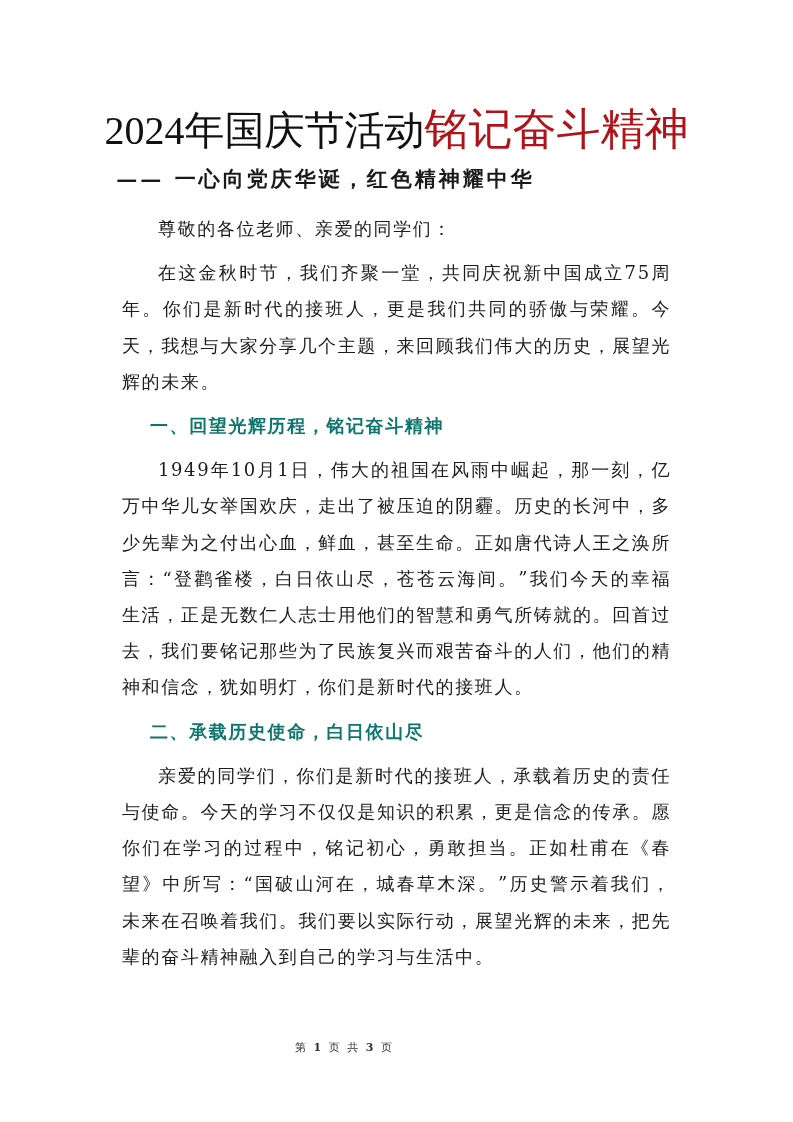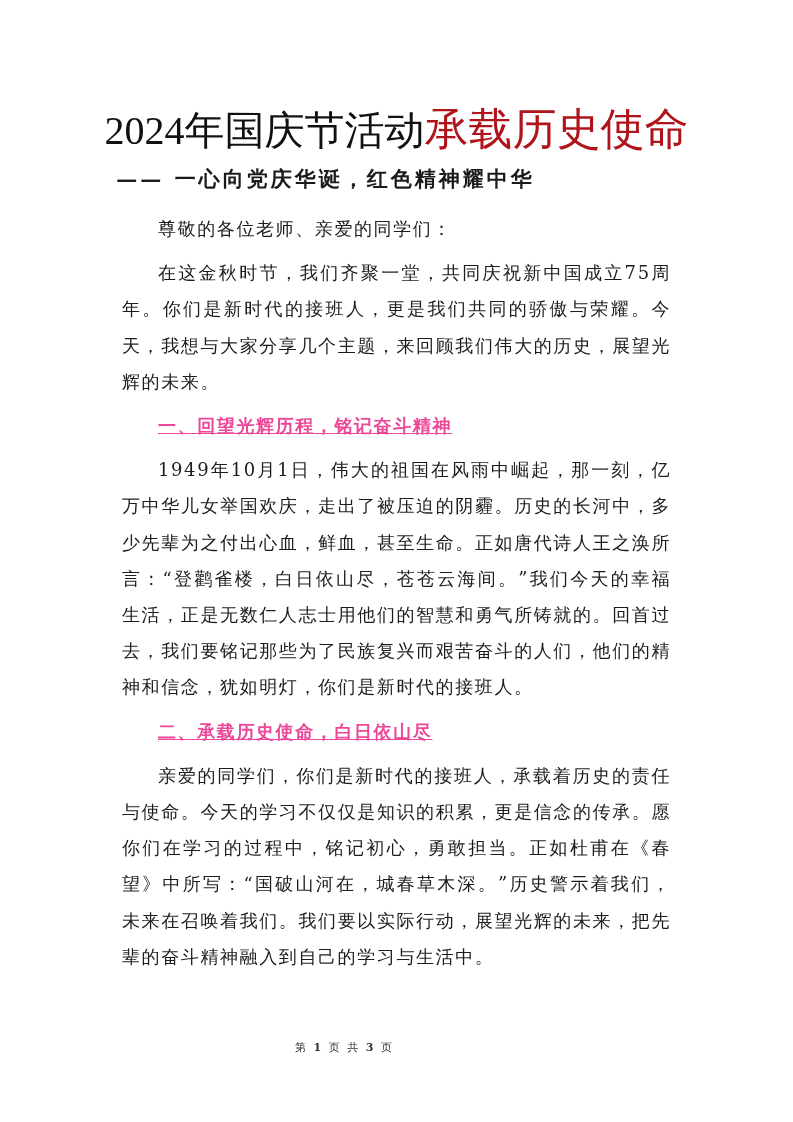--- a/index.html
+++ b/index.html
@@ -59,49 +59,48 @@
       text-align: justify;
       text-align-last: left;
       letter-spacing: 1.6px;
       text-indent: 2em;
       color: #1c1c1c;
     }
     .para.salutation {
       text-indent: 2em;
     }
     .heading {
-      margin: 8px;
+      margin: 0;
       font-size: 18px;
       line-height: 36.2px;
       font-weight: bold;
       text-indent: 2em;
       letter-spacing: 1.6px;
-      color: #ec4899;
-      text-decoration: underline;
+      color: #0f766e;
     }
     .footer {
       position: absolute;
       top: 1040px;
       left: 0;
       width: 689px;
       text-align: center;
       font-size: 11px;
       line-height: 16px;
       color: #333333;
       letter-spacing: 2px;
     }
     .footer b { font-weight: bold; }
   </style>
 </head>
 <body>
 
 <div class="page">
 
   <div class="title">
-    <span class="t-black">2024年国庆节活动</span><span class="t-red">承载历史使命</span>
+    <span class="t-black">2024年国庆节活动</span><span class="t-red">铭记奋斗精神</span>
   </div>
 
   <div class="subtitle">—— 一心向党庆华诞，红色精神耀中华</div>
 
   <div class="body">
     <p class="para salutation">尊敬的各位老师、亲爱的同学们：</p>
     <p class="para">在这金秋时节，我们齐聚一堂，共同庆祝新中国成立75周年。你们是新时代的接班人，更是我们共同的骄傲与荣耀。今天，我想与大家分享几个主题，来回顾我们伟大的历史，展望光辉的未来。</p>
 
     <p class="heading">一、回望光辉历程，铭记奋斗精神</p>
     <p class="para">1949年10月1日，伟大的祖国在风雨中崛起，那一刻，亿万中华儿女举国欢庆，走出了被压迫的阴霾。历史的长河中，多少先辈为之付出心血，鲜血，甚至生命。正如唐代诗人王之涣所言：“登鹳雀楼，白日依山尽，苍苍云海间。”我们今天的幸福生活，正是无数仁人志士用他们的智慧和勇气所铸就的。回首过去，我们要铭记那些为了民族复兴而艰苦奋斗的人们，他们的精神和信念，犹如明灯，你们是新时代的接班人。</p>

